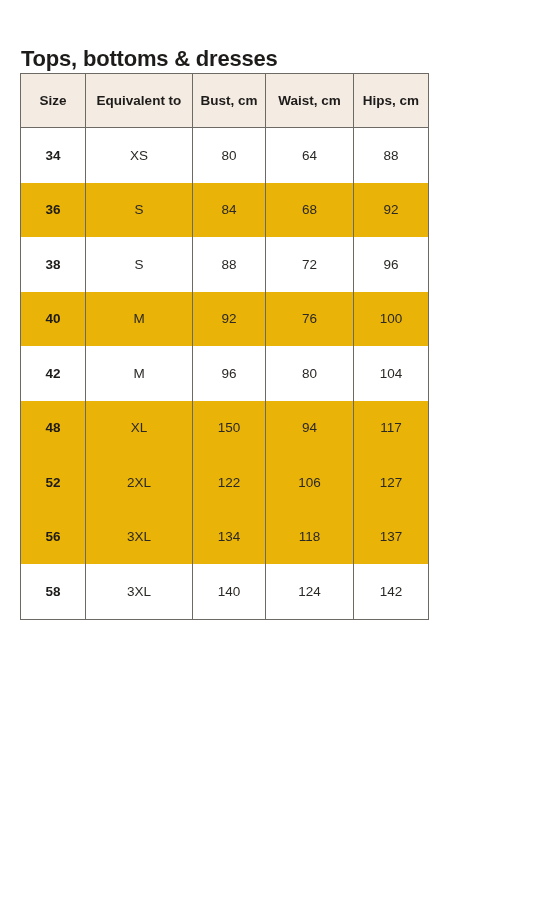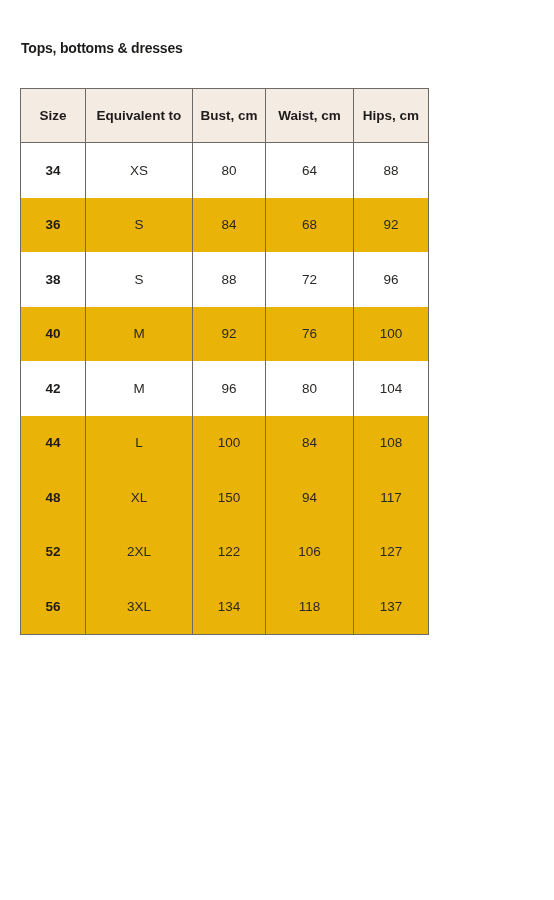--- a/index.html
+++ b/index.html
@@ -19,31 +19,31 @@
     position: relative;
     width: 554px;
     height: 900px;
     box-sizing: border-box;
   }
 
   .page-title {
     position: absolute;
     left: 21px;
     top: 31px;
-    font-size: 14px;
+    font-size: 22px;
     font-weight: bold;
     color: #1e1c1a;
     letter-spacing: -0.2px;
     white-space: nowrap;
   }
 
   .size-table-wrap {
     position: absolute;
     left: 20px;
-    top: 88px;
+    top: 73px;
     width: 408px;
   }
 
   table.size-table {
     border-collapse: collapse;
     width: 408px;
     table-layout: fixed;
     border: 1px solid #6d6a66;
   }
 
@@ -158,44 +158,44 @@
             <td class="col-hips">100</td>
           </tr>
           <tr class="row-plain">
             <td class="col-size">42</td>
             <td class="col-equiv">M</td>
             <td class="col-bust">96</td>
             <td class="col-waist">80</td>
             <td class="col-hips">104</td>
           </tr>
           <tr class="row-shaded">
-            <td class="col-size">44</td>
-            <td class="col-equiv">L</td>
-            <td class="col-bust">100</td>
-            <td class="col-waist">84</td>
-            <td class="col-hips">108</td>
-          </tr>
-          <tr class="row-shaded">
             <td class="col-size">48</td>
             <td class="col-equiv">XL</td>
             <td class="col-bust">150</td>
             <td class="col-waist">94</td>
             <td class="col-hips">117</td>
           </tr>
           <tr class="row-shaded">
             <td class="col-size">52</td>
             <td class="col-equiv">2XL</td>
             <td class="col-bust">122</td>
             <td class="col-waist">106</td>
             <td class="col-hips">127</td>
           </tr>
           <tr class="row-shaded">
             <td class="col-size">56</td>
             <td class="col-equiv">3XL</td>
             <td class="col-bust">134</td>
             <td class="col-waist">118</td>
             <td class="col-hips">137</td>
           </tr>
+          <tr class="row-plain">
+            <td class="col-size">58</td>
+            <td class="col-equiv">3XL</td>
+            <td class="col-bust">140</td>
+            <td class="col-waist">124</td>
+            <td class="col-hips">142</td>
+          </tr>
         </tbody>
     </table>
   </div>
 
 </div>
 
 </body></html>

